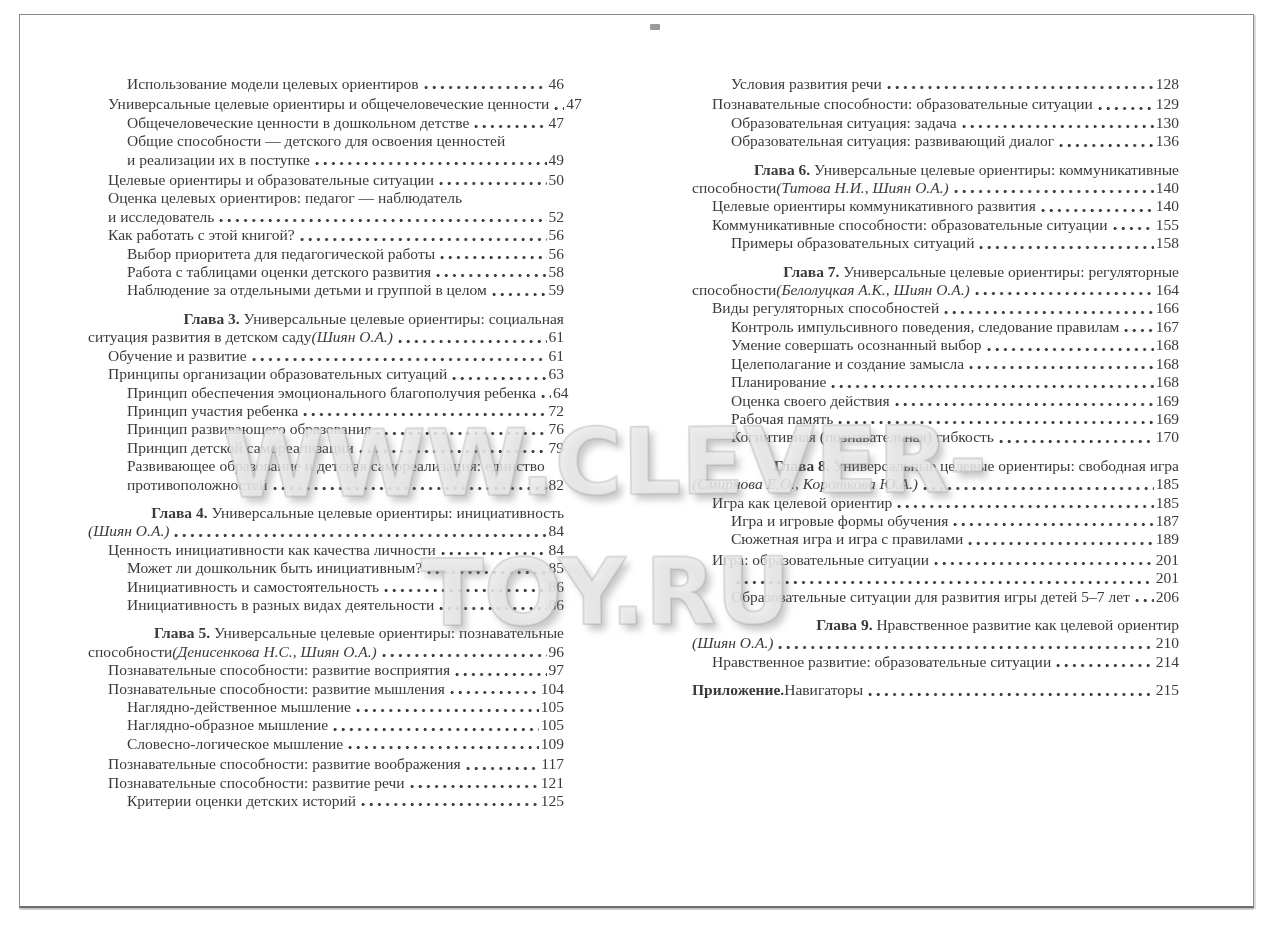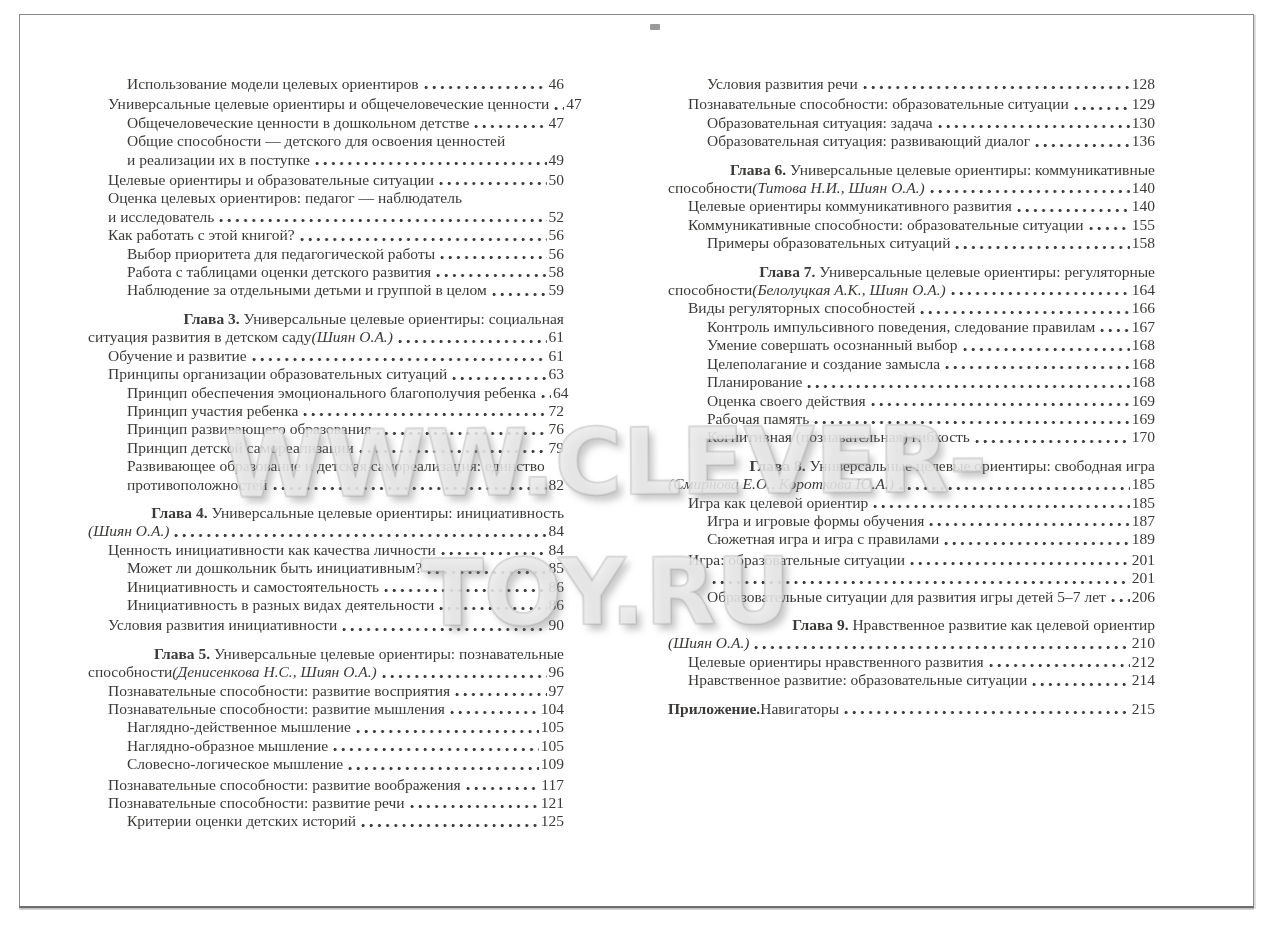--- a/index.html
+++ b/index.html
@@ -15,21 +15,21 @@
   }
   .top-tick{
     position:absolute;left:630px;top:9px;width:10px;height:6px;
     background:#9a9a9a;border-radius:1px;
   }
   .col{
     position:absolute;top:60px;color:#3b3a38;
     font-size:15.5px;line-height:18.4px;
   }
   .col-left{left:68px;width:476px;}
-  .col-right{left:648px;width:487px;}
+  .col-right{left:672px;width:487px;}
   .entry.lvl1{margin-left:20px;}
   .entry.lvl2{margin-left:39px;}
   .entry.chapter-gap{margin-top:10px;text-align:right;}
   .entry.group-gap{margin-top:2px;}
   .line{display:block;white-space:nowrap;}
   .line.last{display:flex;align-items:baseline;white-space:nowrap;}
   .seg-b{font-weight:bold;}
   .seg-i{font-style:italic;}
   .leader{
     flex:1 1 auto;min-width:10px;height:5px;align-self:flex-end;
@@ -215,27 +215,20 @@
           <span class="pagenum">86</span>
         </div>
       </div>
       <div class="entry lvl2">
         <div class="line last">
           <span class="seg seg-n">Инициативность в разных видах деятельности</span>
           <span class="leader"></span>
           <span class="pagenum">86</span>
         </div>
       </div>
-      <div class="entry lvl1 group-gap">
-        <div class="line last">
-          <span class="seg seg-n">Условия развития инициативности</span>
-          <span class="leader"></span>
-          <span class="pagenum">90</span>
-        </div>
-      </div>
       <div class="entry lvl0 chapter-gap">
         <div class="line"><span class="seg seg-b">Глава 5.</span><span class="seg seg-n"> Универсальные целевые ориентиры: познавательные</span></div>
         <div class="line last">
           <span class="seg seg-n">способности </span>
           <span class="seg seg-i">(Денисенкова Н.С., Шиян О.А.)</span>
           <span class="leader"></span>
           <span class="pagenum">96</span>
         </div>
       </div>
       <div class="entry lvl1">
@@ -467,27 +460,20 @@
           <span class="leader"></span>
           <span class="pagenum">206</span>
         </div>
       </div>
       <div class="entry lvl0 chapter-gap">
         <div class="line"><span class="seg seg-b">Глава 9.</span><span class="seg seg-n"> Нравственное развитие как целевой ориентир</span></div>
         <div class="line last">
           <span class="seg seg-i">(Шиян О.А.)</span>
           <span class="leader"></span>
           <span class="pagenum">210</span>
-        </div>
-      </div>
-      <div class="entry lvl1">
-        <div class="line last">
-          <span class="seg seg-n">Целевые ориентиры нравственного развития</span>
-          <span class="leader"></span>
-          <span class="pagenum">212</span>
         </div>
       </div>
       <div class="entry lvl1">
         <div class="line last">
           <span class="seg seg-n">Нравственное развитие: образовательные ситуации</span>
           <span class="leader"></span>
           <span class="pagenum">214</span>
         </div>
       </div>
       <div class="entry lvl0 chapter-gap">

